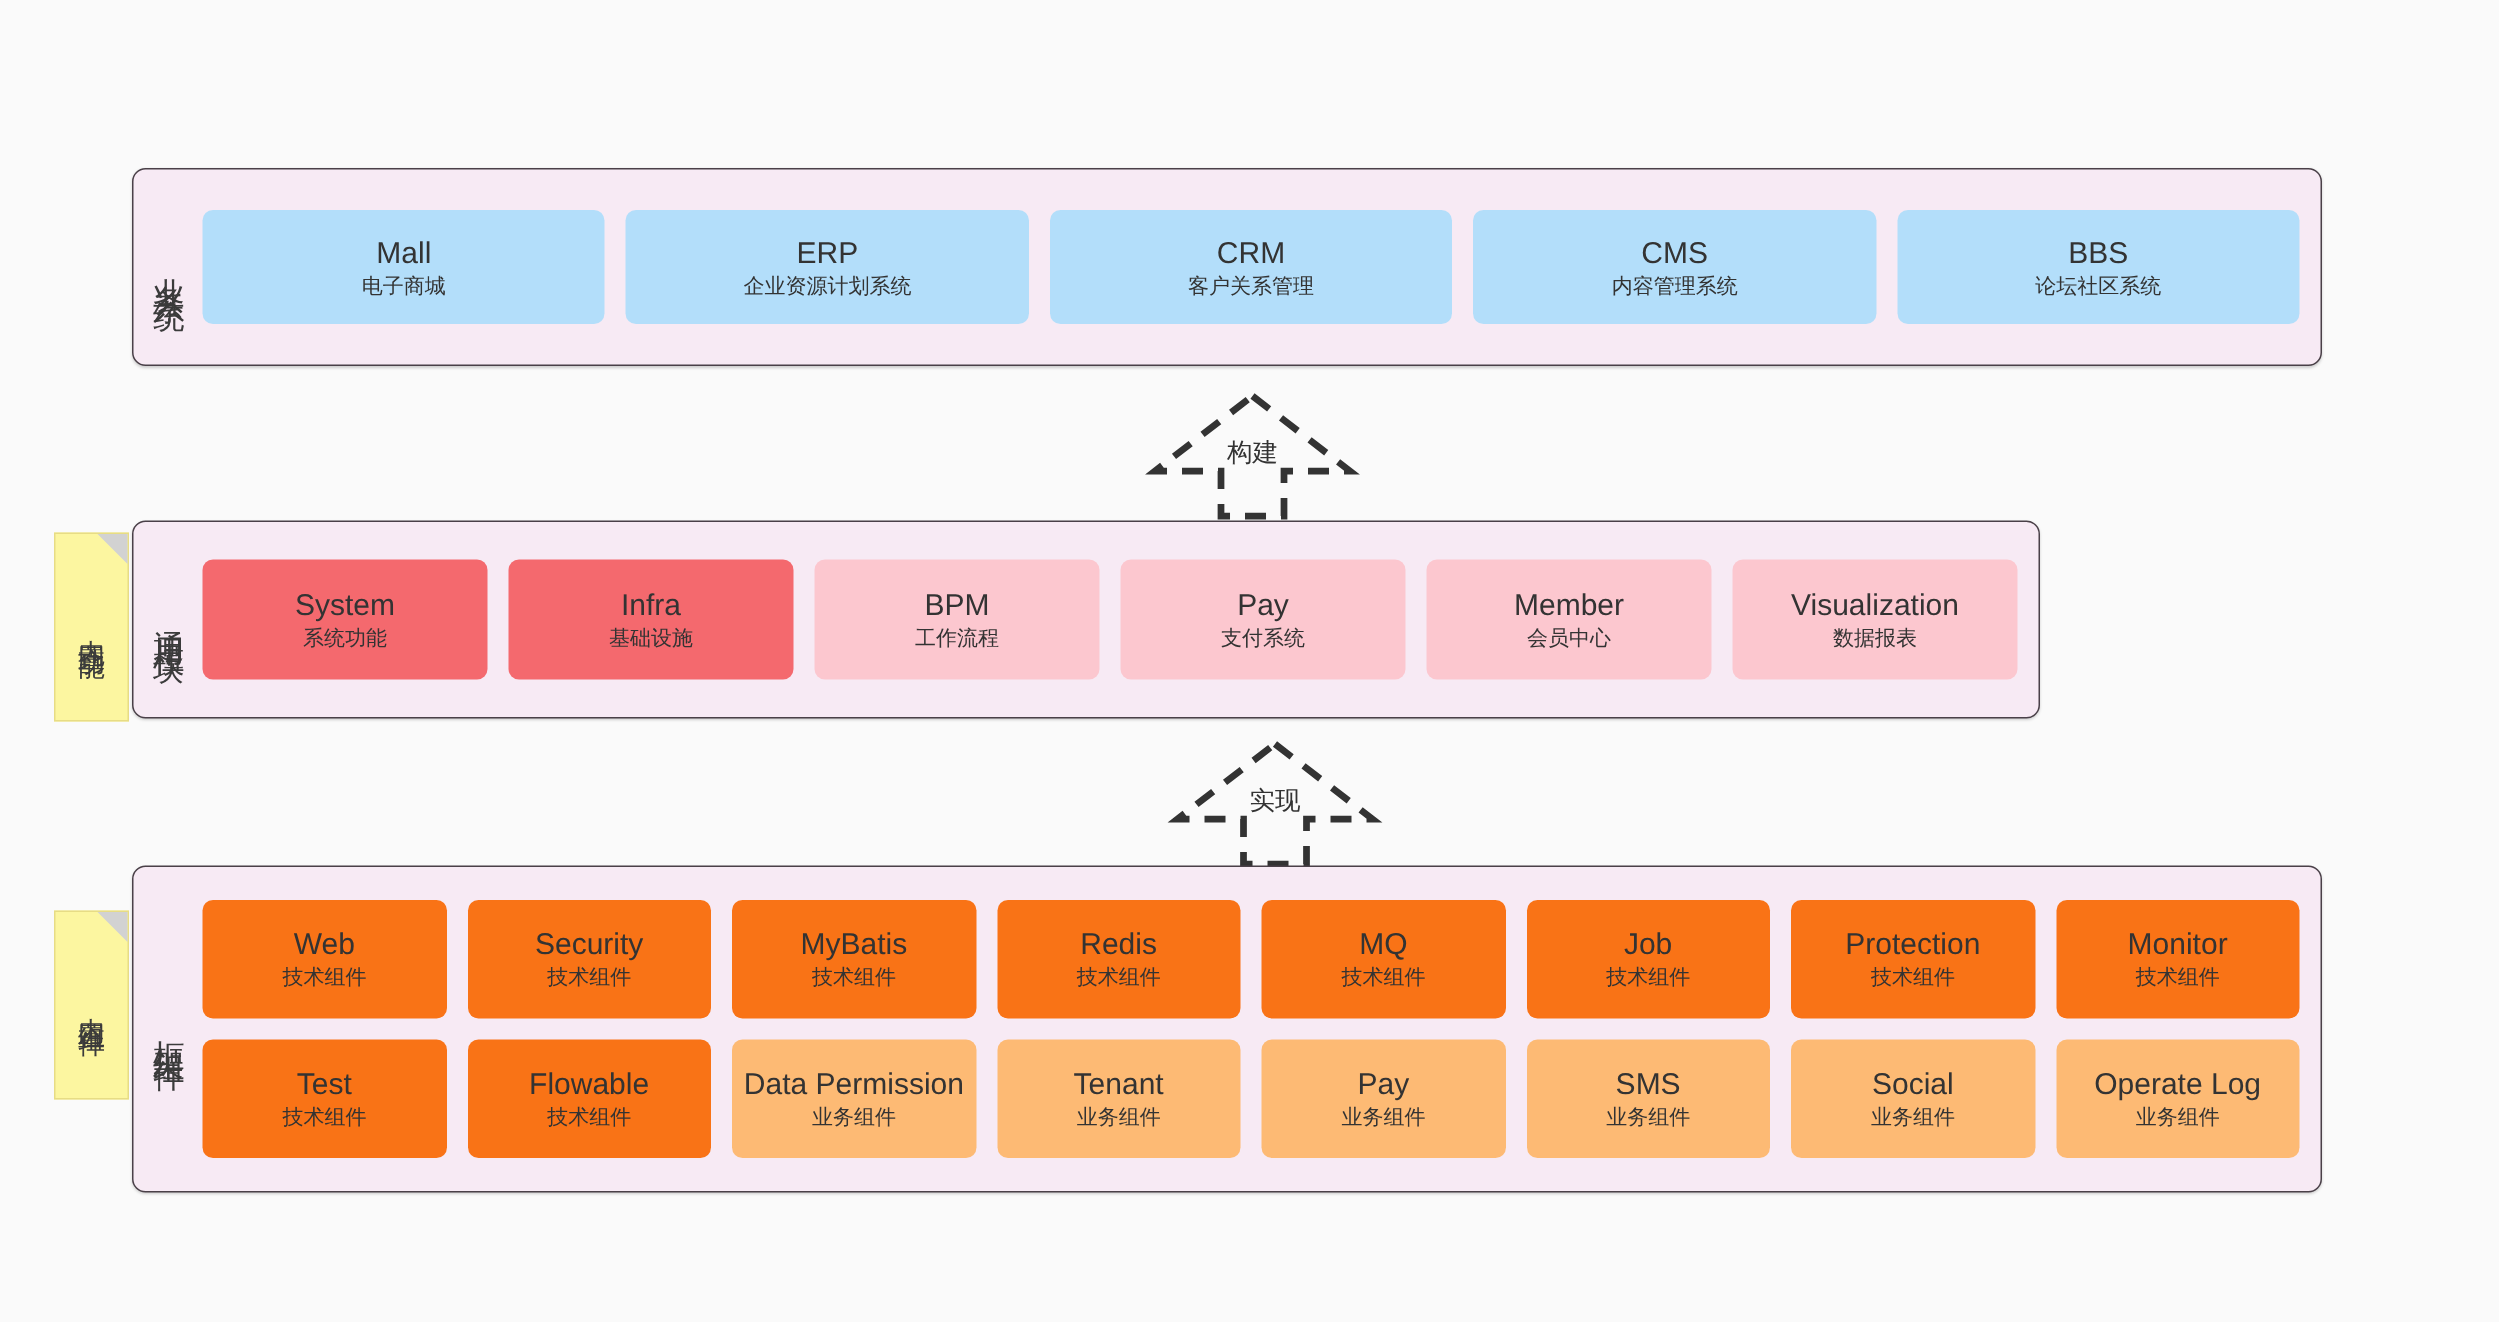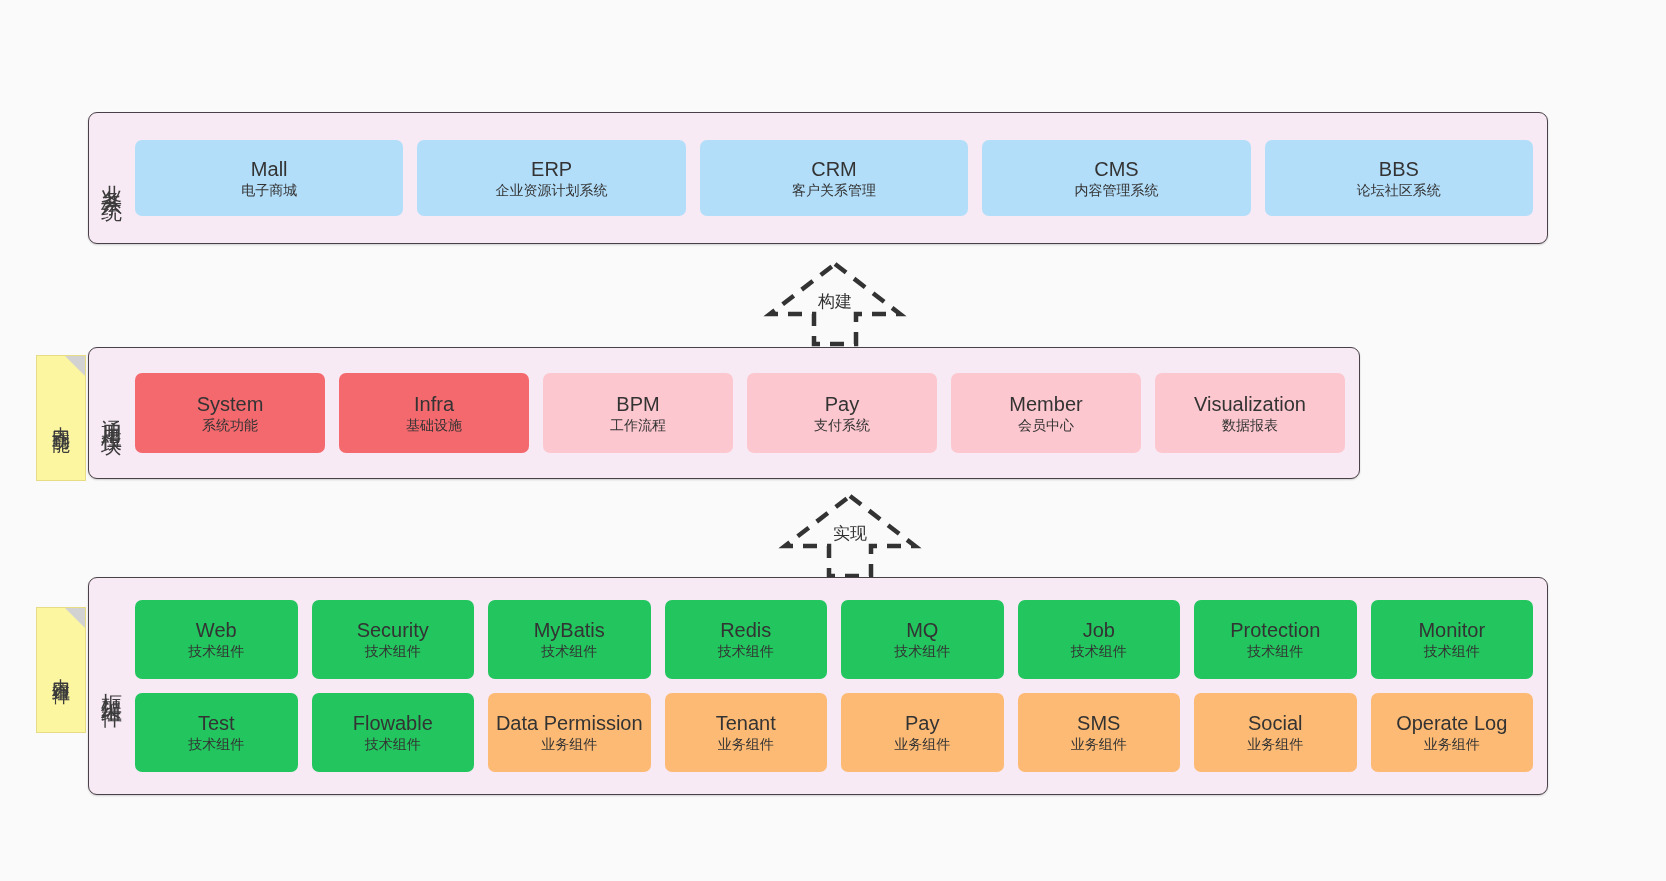--- a/index.html
+++ b/index.html
@@ -70,21 +70,21 @@
     line-height: 1.26;
     color: #333333;
     padding: 4px 6px;
   }
   .card .t1 { font-size: 20px; }
   .card .t2 { font-size: 14px; }
 
   .c-blue        { background: #b3defa; }
   .c-red         { background: #f4696e; }
   .c-pink        { background: #fcc7cf; }
-  .c-green       { background: #22c55e; }
+  .c-green       { background: #f97316; }
   .c-green-light { background: #fdba74; }
 
   
   #layer-business {
     left: 88px; top: 112px; width: 1460px; height: 132px;
   }
   #layer-business .card { height: 76px; }
 
   
   #layer-modules {

